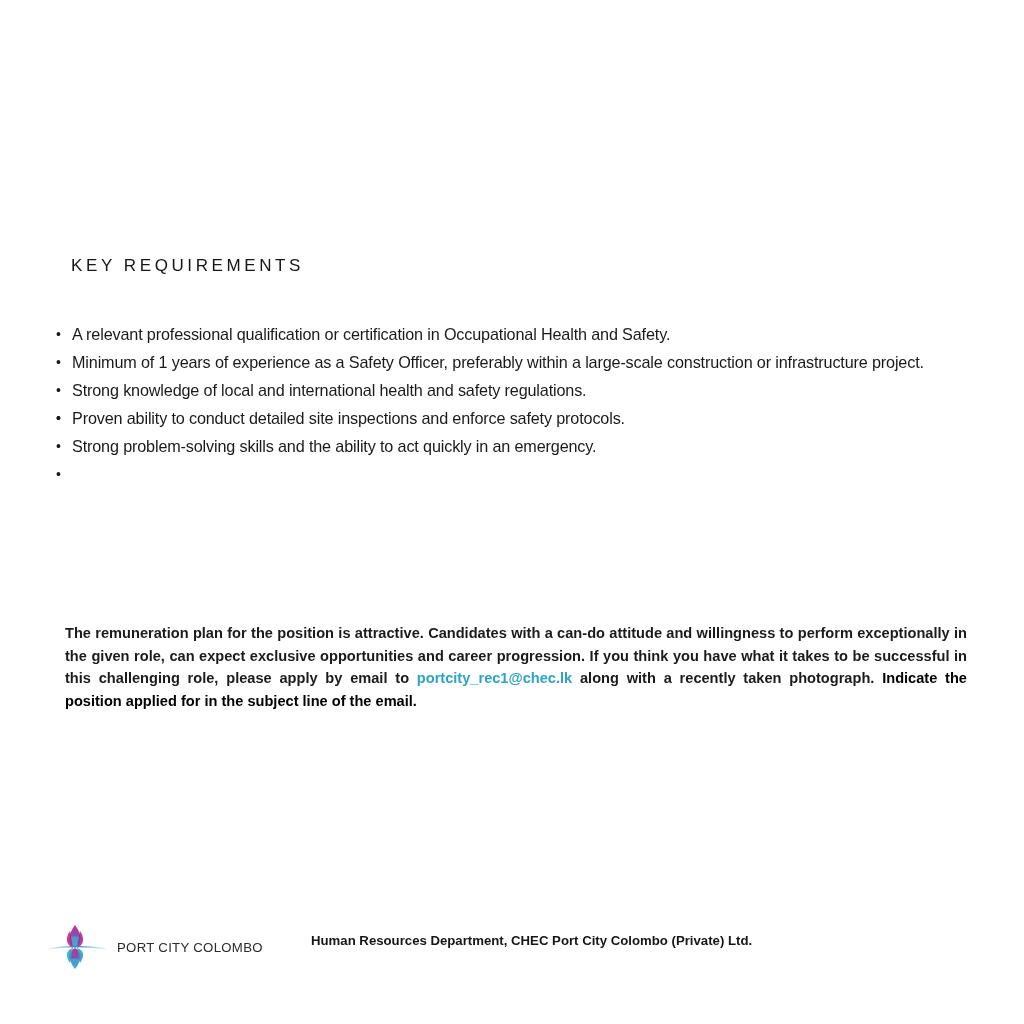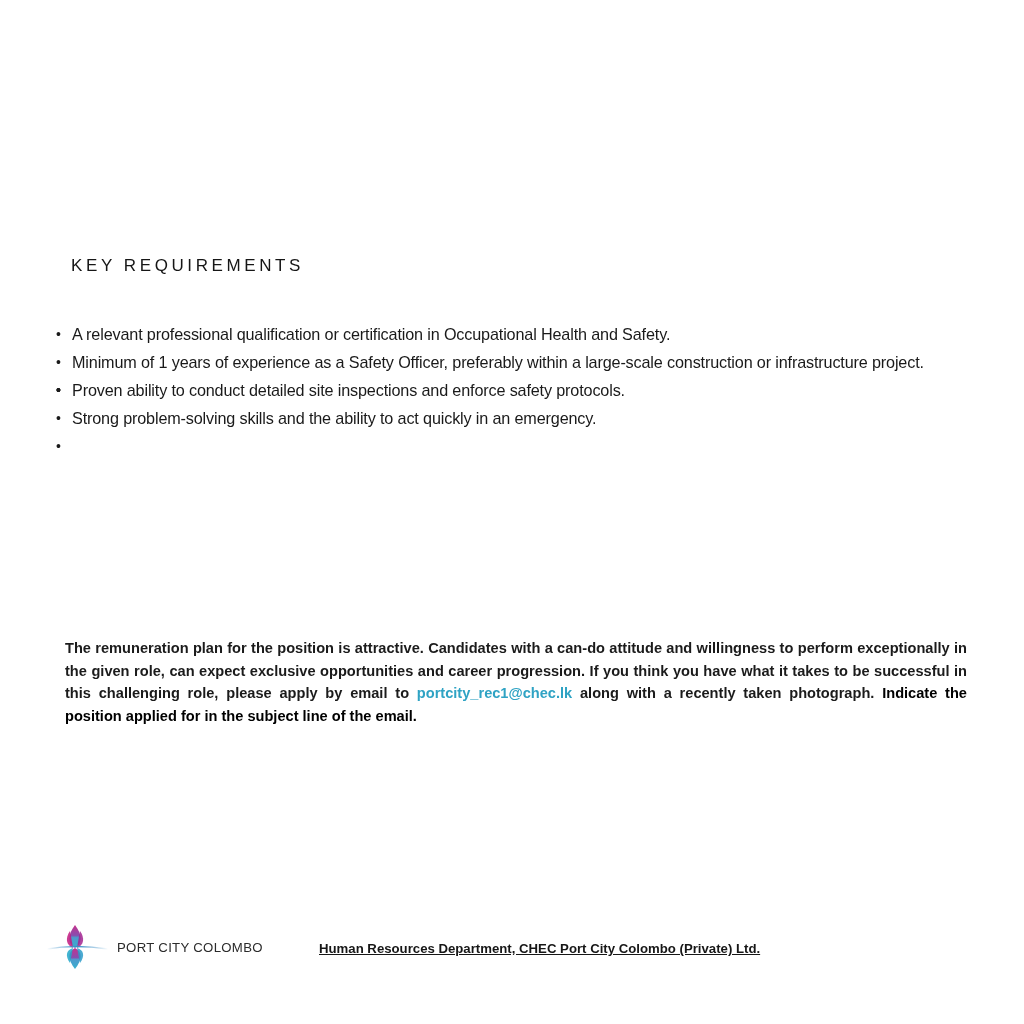--- a/index.html
+++ b/index.html
@@ -48,21 +48,21 @@
       top: 0;
       font-size: 14px;
       line-height: 28px;
     }
     .req-list li.wrap-first {
       width: 860px;
     }
     .paragraph {
       position: absolute;
       left: 65px;
-      top: 637px;
+      top: 622px;
       width: 902px;
       margin: 0;
       font-size: 14.6px;
       line-height: 22.5px;
       font-weight: bold;
       color: #1b1b1b;
       text-align: justify;
     }
     .paragraph .email-link {
       color: #2fa3c4;
@@ -91,38 +91,37 @@
       margin-left: 7px;
       font-size: 13.2px;
       letter-spacing: 0.3px;
       color: #2b2b2b;
       font-weight: normal;
     }
     .footer-address {
       position: absolute;
       left: 311px;
       top: 931px;
-      margin: 8px;
+      margin: 0;
       font-size: 13.2px;
       line-height: 20px;
       font-weight: bold;
       color: #161616;
       white-space: nowrap;
-      text-decoration: underline;
     }
   </style>
 </head>
 <body>
 
 <h2 class="heading">KEY REQUIREMENTS</h2>
 
 <ul class="req-list">
   <li><span class="bullet">•</span><span>A relevant professional qualification or certification in Occupational Health and Safety.</span></li>
   <li class="wrap-first"><span class="bullet">•</span><span>Minimum of 1 years of experience as a Safety Officer, preferably within a large-scale construction or infrastructure project.</span></li>
-  <li><span class="bullet">•</span></li>
+  <li><span class="bullet">•</span><span>Strong knowledge of local and international health and safety regulations.</span></li>
   <li><span class="bullet">•</span></li>
   <li><span class="bullet">•</span><span>Proven ability to conduct detailed site inspections and enforce safety protocols.</span></li>
   <li><span class="bullet">•</span><span>Strong problem-solving skills and the ability to act quickly in an emergency.</span></li>
   <li><span class="bullet">•</span></li>
 </ul>
 
 <p class="paragraph"><span>The remuneration plan for the position is attractive. Candidates with a can-do attitude and willingness to perform exceptionally in the given role, can expect exclusive opportunities and career progression. If you think you have what it takes to be successful in this challenging role, please apply by email to </span><a class="email-link" href="mailto:portcity_rec1@chec.lk">portcity_rec1@chec.lk</a><span> along with a recently taken photograph. </span><span class="strong">Indicate the position applied for in the subject line of the email.</span></p>
 
 <div class="footer-logo">
   <svg viewBox="0 0 64 50">

